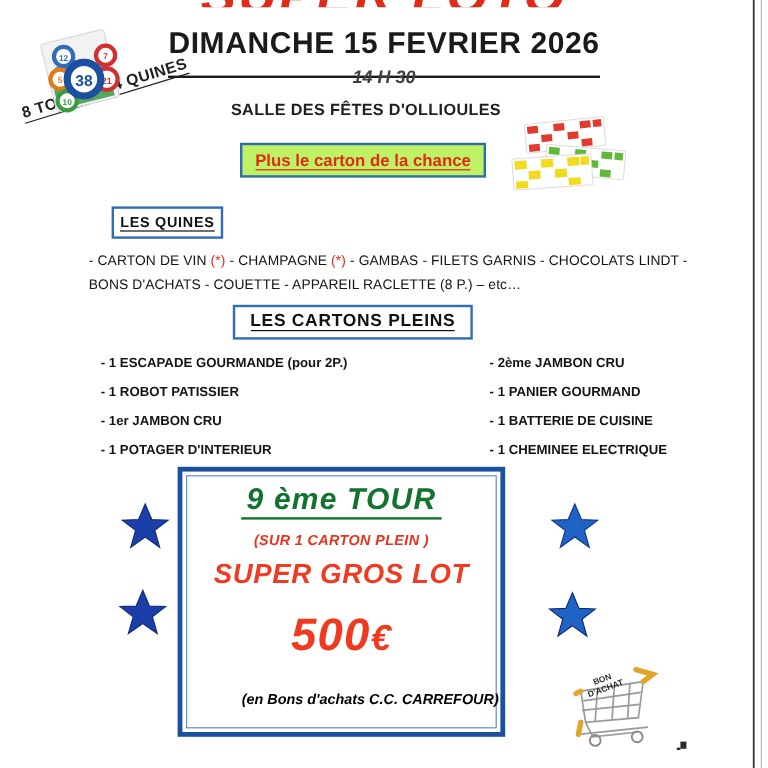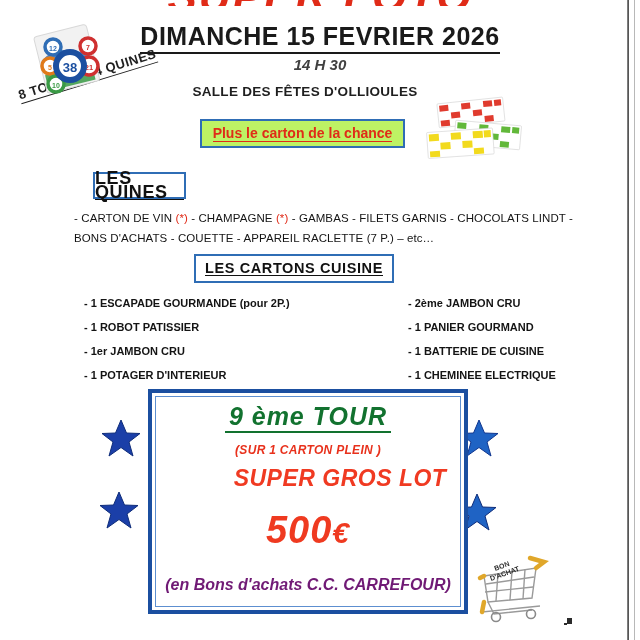--- a/index.html
+++ b/index.html
@@ -61,21 +61,21 @@
     top: 22px; left: 0; width: 640px;
     text-align: center;
   }
   .date-line span {
     font-family: "Liberation Sans", sans-serif;
     font-weight: bold;
     font-size: 25px;
     letter-spacing: 0.5px;
     color: #1a1a1a;
     border-bottom: 2.5px solid #1a1a1a;
-    padding-bottom: 2px;
+    padding-bottom: 13px;
   }
   .time-line {
     position: absolute;
     top: 56px; left: 0; width: 640px;
     text-align: center;
     font-weight: bold;
     font-style: italic;
     font-size: 15px;
     color: #404040;
   }
@@ -129,21 +129,21 @@
   .sect-box {
     position: absolute;
     border: 2px solid #2f6db5;
     background: #ffffff;
     display: flex;
     align-items: center;
     justify-content: center;
   }
   .sect-box span {
     font-weight: bold;
-    font-size: 18px;
+    font-size: 12px;
     letter-spacing: 0.6px;
     color: #111111;
     border-bottom: 1.5px solid #111111;
     line-height: 14px;
   }
   #quines-box { top: 172px; left: 93px; width: 89px; height: 23px; }
   #pleins-box { top: 254px; left: 194px; width: 196px; height: 25px; }
   #pleins-box span { font-size: 14.5px; }
 
   
@@ -174,21 +174,21 @@
     font-size: 11px;
     color: #141414;
     line-height: 24px;
     white-space: nowrap;
   }
 
   
   .prize-box {
     position: absolute;
     top: 389px; left: 148px;
-    width: 320px; height: 225px;
+    width: 273px; height: 225px;
     border: 4px solid #1b4fa0;
     background: #ffffff;
     box-sizing: border-box;
   }
   .prize-inner {
     position: absolute;
     top: 3px; left: 3px; right: 3px; bottom: 3px;
     border: 1px solid #5d8fd0;
     box-sizing: border-box;
   }
@@ -213,21 +213,20 @@
     letter-spacing: 0.3px;
     color: #e8311c;
   }
   .p-super {
     top: 72px;
     font-weight: bold;
     font-style: italic;
     font-size: 23px;
     letter-spacing: 0.5px;
     color: #f03a22;
-    margin-left: 32px;
   }
   .p-non {
     top: 104px;
     font-weight: bold;
     font-style: italic;
     font-size: 14px;
     color: #e8311c;
   }
   .p-amount {
     top: 116px;
@@ -235,22 +234,23 @@
     font-style: italic;
     font-size: 38px;
     letter-spacing: 1px;
     color: #ef3a20;
   }
   .p-amount .eur { font-size: 30px; }
   .p-bons {
     top: 183px;
     font-weight: bold;
     font-style: italic;
-    font-size: 16px;
-    color: #701a75;
+    font-size: 12px;
+    color: #000000;
+    padding-left: 24px;
   }
 
   
   .star { position: absolute; }
 
   
   .clip { position: absolute; }
 </style>
 </head>
 <body>
@@ -342,25 +342,25 @@
       </g>
     </svg>
   </div>
 
   <div class="sect-box" id="quines-box">
     <span>LES QUINES</span>
   </div>
 
   <div class="quines-lines">
     <div><span>- CARTON DE VIN </span><span class="ast">(*)</span><span> - CHAMPAGNE </span><span class="ast">(*)</span><span> -  GAMBAS  -   FILETS GARNIS -   CHOCOLATS LINDT -</span></div>
-    <div>BONS D'ACHATS  - COUETTE - APPAREIL RACLETTE (7 P.) – etc…</div>
+    <div>BONS D'ACHATS  - COUETTE - APPAREIL RACLETTE (8 P.) – etc…</div>
   </div>
 
   <div class="sect-box" id="pleins-box">
-    <span>LES CARTONS CUISINE</span>
+    <span>LES CARTONS PLEINS</span>
   </div>
 
   <div class="pleins-col" id="pleins-left">
     <div>- 1 ESCAPADE GOURMANDE (pour 2P.)</div>
     <div>-  1 ROBOT PATISSIER</div>
     <div> -  1er JAMBON CRU</div>
     <div> -  1 POTAGER D'INTERIEUR</div>
   </div>
 
   <div class="pleins-col" id="pleins-right">

